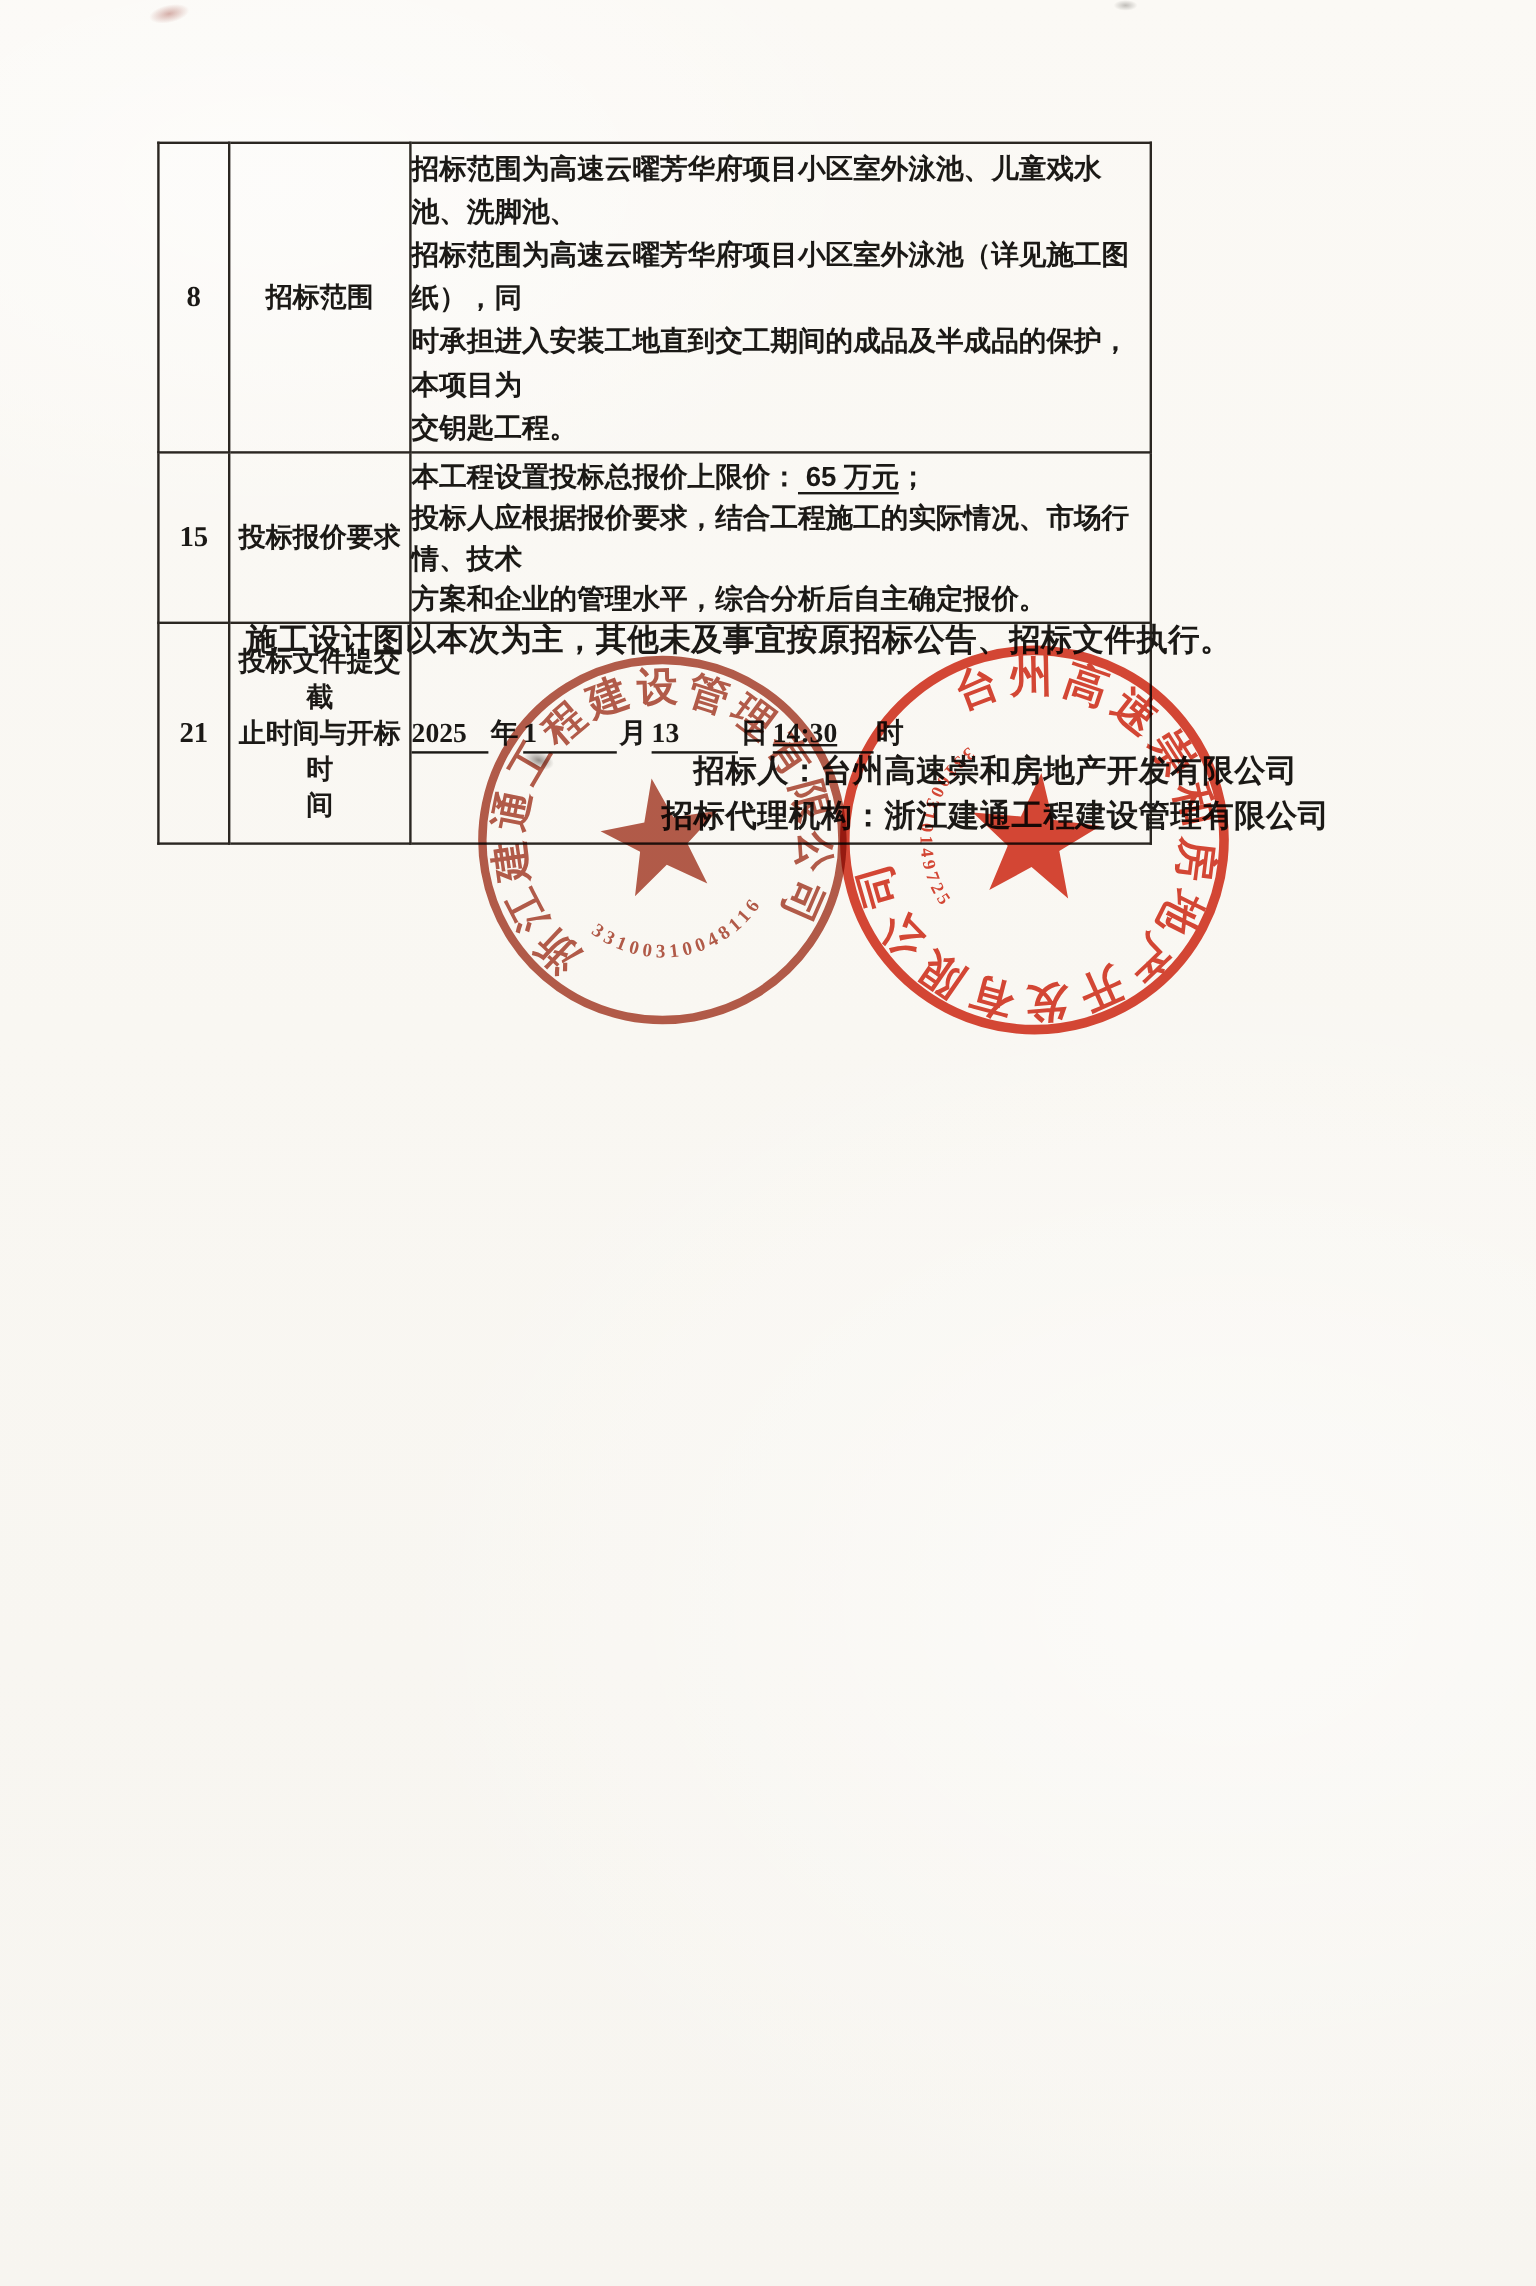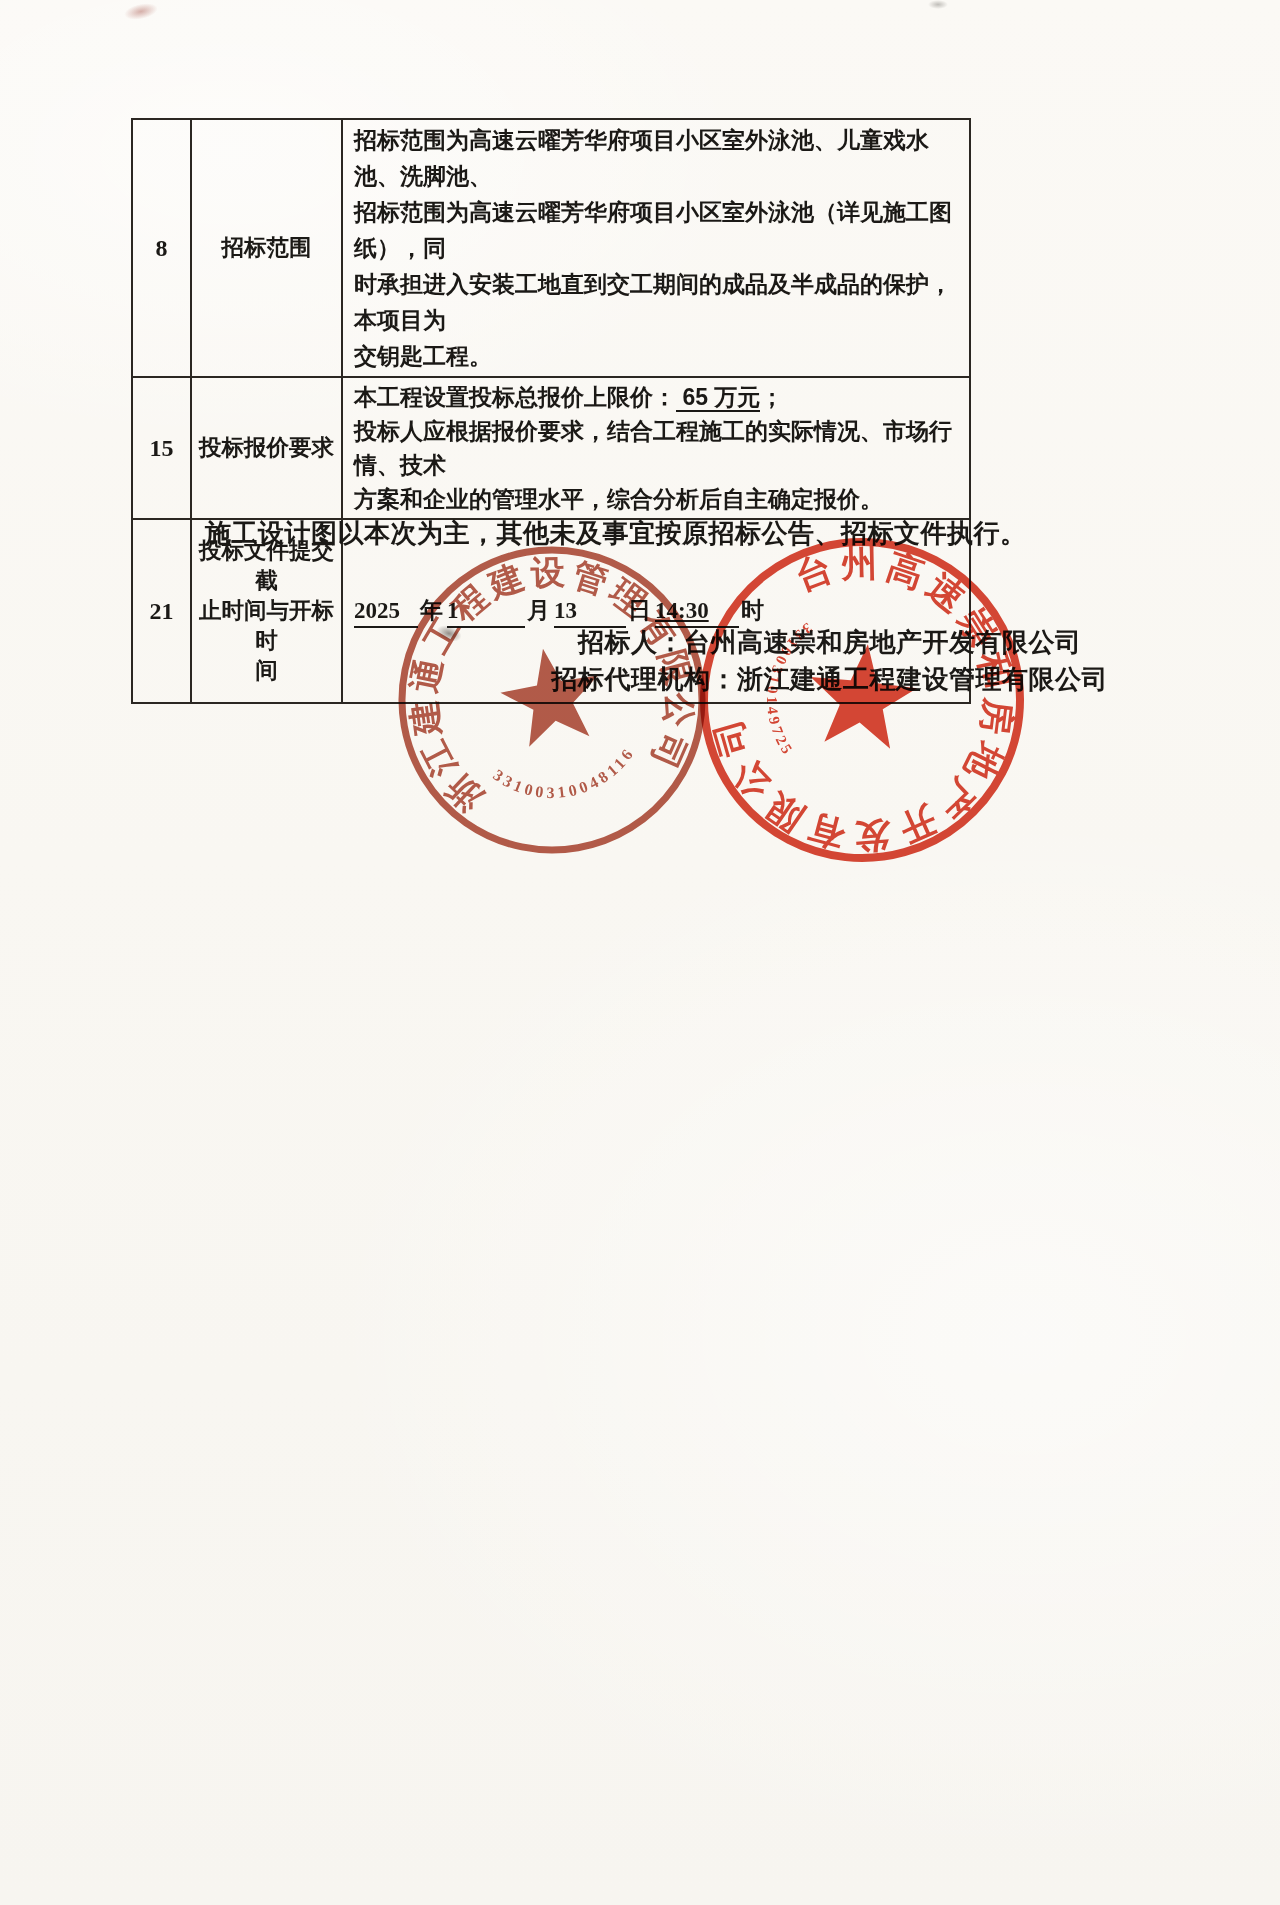--- a/index.html
+++ b/index.html
@@ -28,21 +28,21 @@
     width:807px;border-collapse:collapse;table-layout:fixed;
     background:transparent;
   }
   table.spec td{
     border:2px solid #2b2722;
     vertical-align:middle;
     font-weight:700;
   }
   td.c-num{width:55px;text-align:center;font-family:"Liberation Serif", serif;font-weight:600;font-size:24px;}
   td.c-label{width:147px;text-align:center;font-size:22.5px;line-height:30px;padding:16px 1px;}
-  td.c-body{width:603px;padding:2px 12px 2px 11px;font-size:23px;}
+  td.c-body{width:603px;padding:2px 12px 2px 0;font-size:23px;}
   tr.r8  td.c-body{line-height:36px;}
   tr.r8  {height:148px;}
   tr.r15 td.c-body{line-height:34px;}
   tr.r15 {height:104px;}
   tr.r21 {height:110px;}
   tr.r21 td.c-body{font-size:23px;line-height:30px;}
   .u{border-bottom:2px solid #1b1916;}
   .num{font-family:Liberation Sans, sans-serif;font-weight:700;}
   .dt-u{border-bottom:2px solid #1b1916;display:inline-block;text-align:left;font-family:"Liberation Serif", serif;font-weight:700;}
   .dt-year{min-width:64px;}

